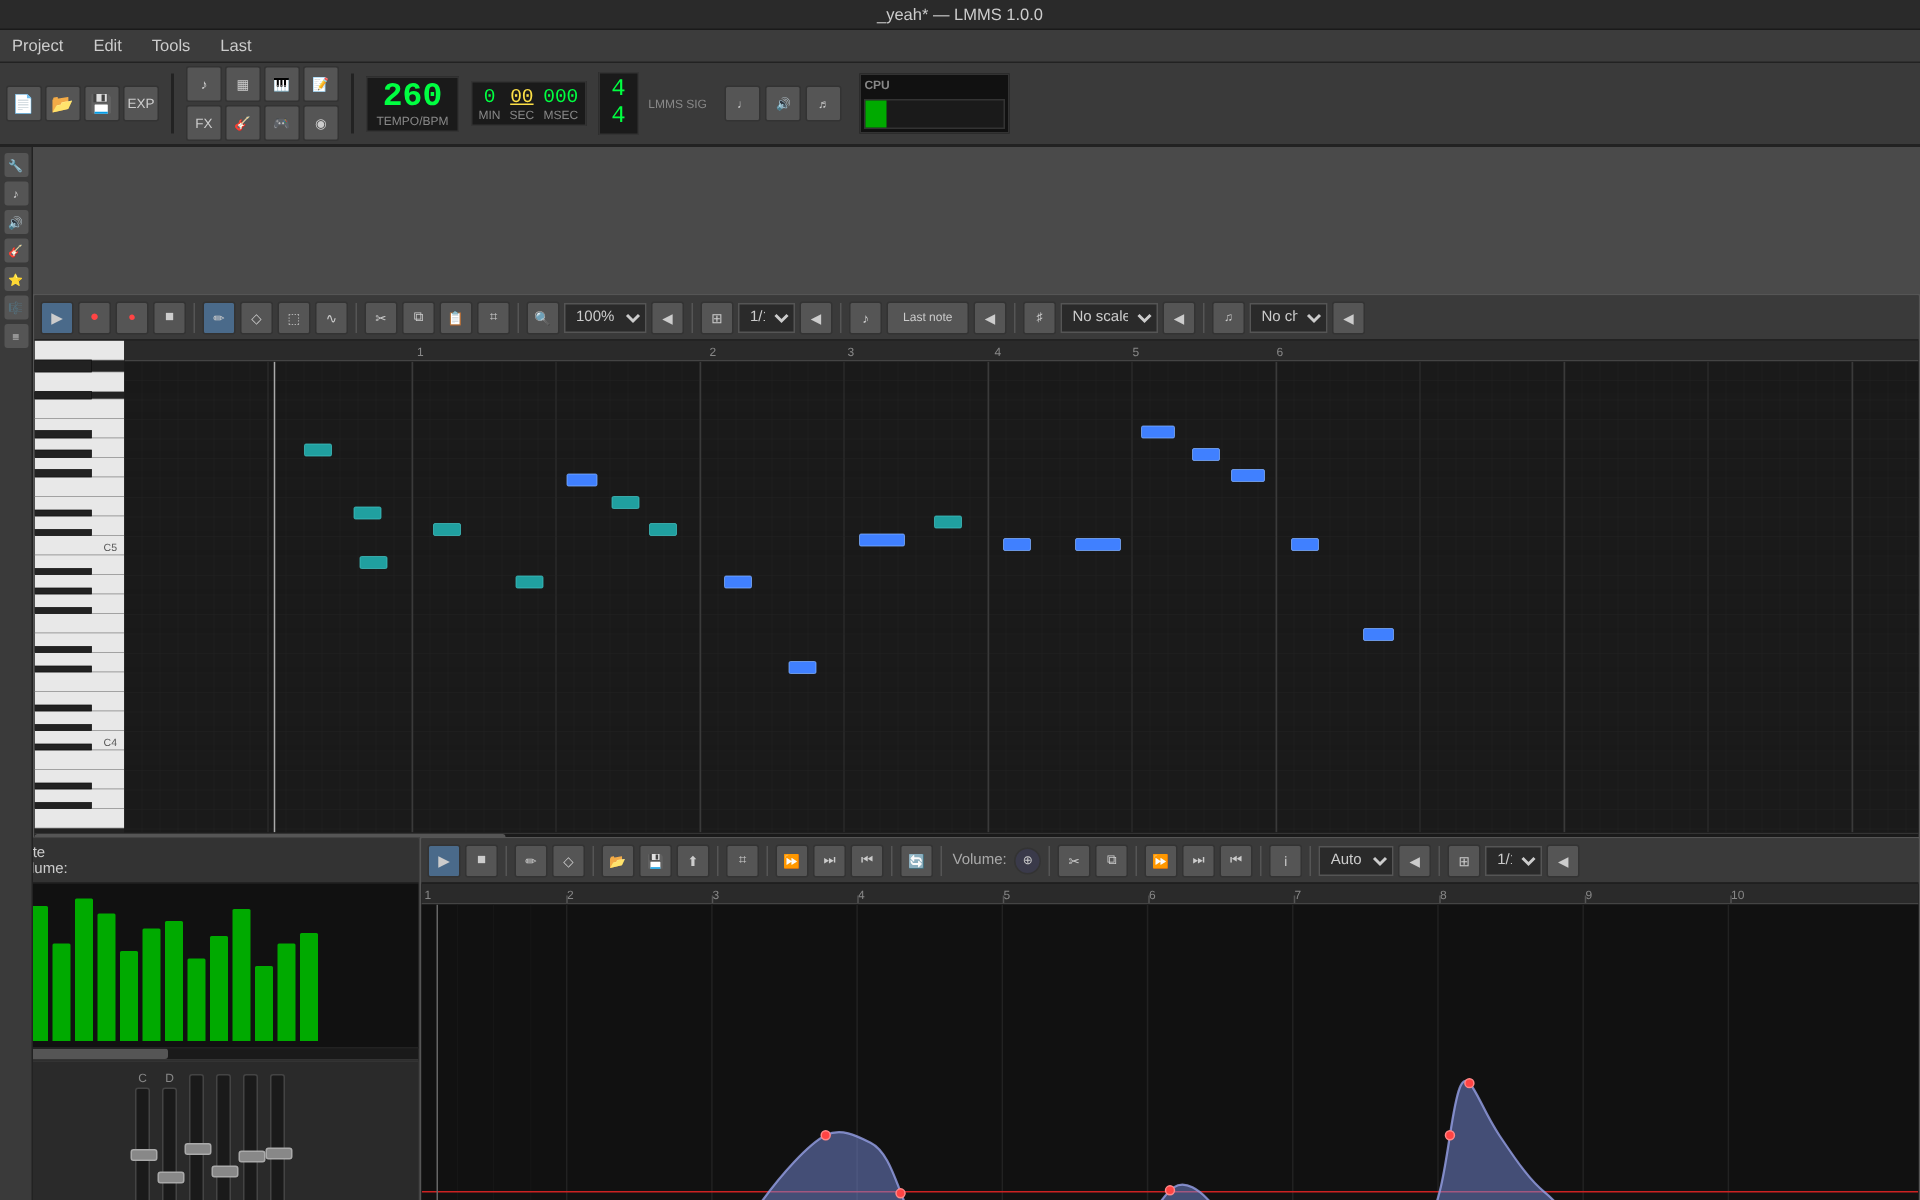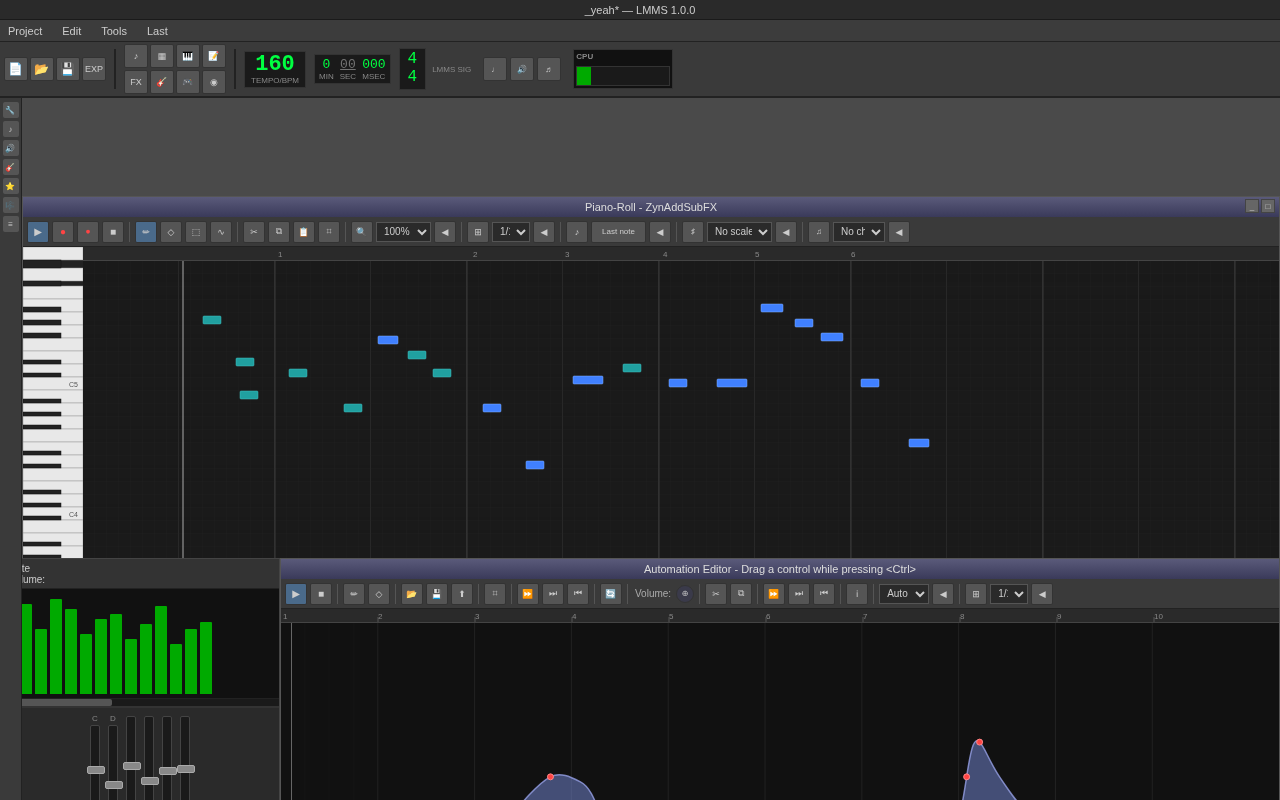--- a/index.html
+++ b/index.html
@@ -114,31 +114,31 @@
         <div class="toolbar-btn" style="font-size:9px;">🎸</div>
         <div class="toolbar-btn" style="font-size:9px;">🎮</div>
         <div class="toolbar-btn" style="font-size:9px;">◉</div>
       </div>
     </div>
   </div>
 
   <div style="width:2px; height:40px; background:#222; margin:0 4px;"></div>
 
   <div id="tempo-display">
-    <span id="tempo-value" style="color:#00ff41; font-size:22px; font-family:'Courier New',monospace; font-weight:bold;">160</span>
+    <span id="tempo-value" style="color:#00ff41; font-size:22px; font-family:'Courier New',monospace; font-weight:bold;">260</span>
     <span style="color:#888; font-size:8px;">TEMPO/BPM</span>
   </div>
 
   <div id="time-display" style="background:#1a1a1a; border:1px solid #333; padding:2px 4px; display:flex; gap:6px; margin-left:4px;">
     <div class="time-seg">
       <span style="color:#00ff41; font-size:13px; font-family:'Courier New',monospace;">0</span>
       <span style="color:#888; font-size:8px;">MIN</span>
     </div>
     <div class="time-seg">
-      <span style="color:#737373; font-size:13px; font-family:'Courier New',monospace;text-decoration:underline;">00</span>
+      <span style="color:#fde047; font-size:13px; font-family:'Courier New',monospace;text-decoration:underline;">00</span>
       <span style="color:#888; font-size:8px;">SEC</span>
     </div>
     <div class="time-seg">
       <span style="color:#00ff41; font-size:13px; font-family:'Courier New',monospace;">000</span>
       <span style="color:#888; font-size:8px;">MSEC</span>
     </div>
   </div>
 
   <div id="timesig-display" style="background:#1a1a1a; border:1px solid #333; padding:2px 8px; display:flex; flex-direction:column; align-items:center; margin-left:4px;">
     <span style="color:#00ff41; font-size:16px; font-family:'Courier New',monospace; line-height:1.1;">4</span>
@@ -166,27 +166,20 @@
     <div class="sidebar-icon">🔧</div>
     <div class="sidebar-icon">♪</div>
     <div class="sidebar-icon">🔊</div>
     <div class="sidebar-icon">🎸</div>
     <div class="sidebar-icon">⭐</div>
     <div class="sidebar-icon">🎼</div>
     <div class="sidebar-icon">≡</div>
   </div>
 
   <div id="piano-roll-window">
-    <div id="piano-roll-titlebar">
-      <span>Piano-Roll - ZynAddSubFX</span>
-      <div class="window-controls">
-        <div class="win-btn">_</div>
-        <div class="win-btn">□</div>
-      </div>
-    </div>
 
     <div id="pr-toolbar">
       <div class="pr-btn active">▶</div>
       <div class="pr-btn" style="color:#f44;">●</div>
       <div class="pr-btn" style="color:#f44; font-size:8px;">⏺</div>
       <div class="pr-btn">■</div>
       <div class="pr-separator"></div>
       <div class="pr-btn active" style="font-size:9px;">✏</div>
       <div class="pr-btn" style="font-size:9px;">◇</div>
       <div class="pr-btn" style="font-size:9px;">⬚</div>
@@ -456,23 +449,20 @@
             <div style="font-size: 8px; color: rgb(136, 136, 136);"></div>
             <div style="width: 10px; height: 110px; background: rgb(26, 26, 26); border: 1px solid rgb(68, 68, 68); position: relative; border-radius: 2px;">
               <div style="width: 18px; height: 8px; background: rgb(136, 136, 136); border: 1px solid rgb(170, 170, 170); border-radius: 2px; position: absolute; left: -4px; top: 48px; cursor: pointer;"></div>
             </div>
           </div>
         </div>
     </div>
   </div>
 
   <div id="automation-window">
-    <div id="auto-titlebar">
-      <span>Automation Editor - Drag a control while pressing &lt;Ctrl&gt;</span>
-    </div>
 
     <div id="auto-toolbar">
       <div class="pr-btn active">▶</div>
       <div class="pr-btn">■</div>
       <div class="pr-separator"></div>
       <div class="pr-btn" style="font-size:9px;">✏</div>
       <div class="pr-btn" style="font-size:9px;">◇</div>
       <div class="pr-separator"></div>
       <div class="pr-btn" style="font-size:9px;">📂</div>
       <div class="pr-btn" style="font-size:9px;">💾</div>

